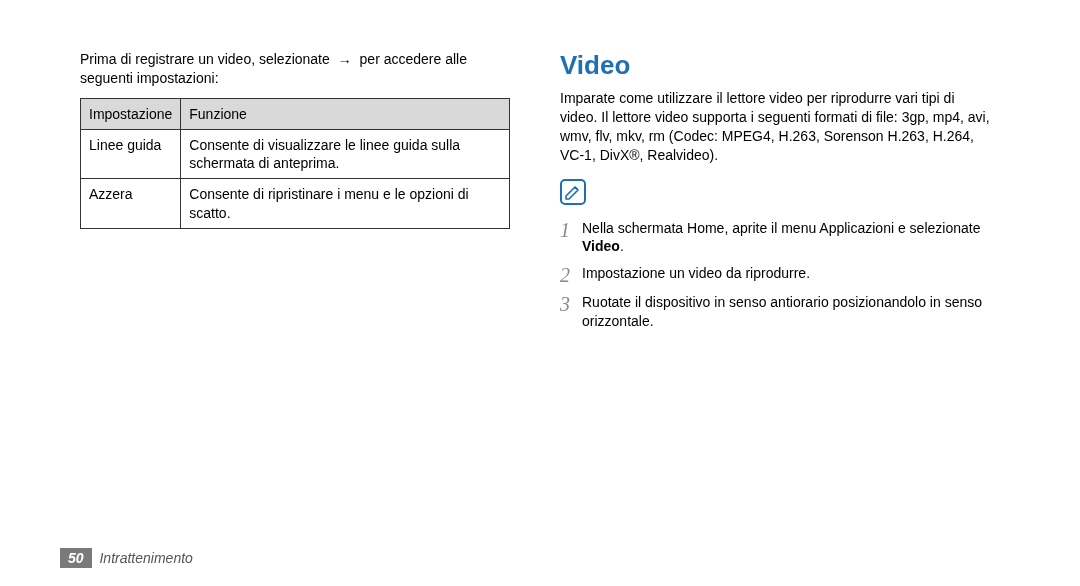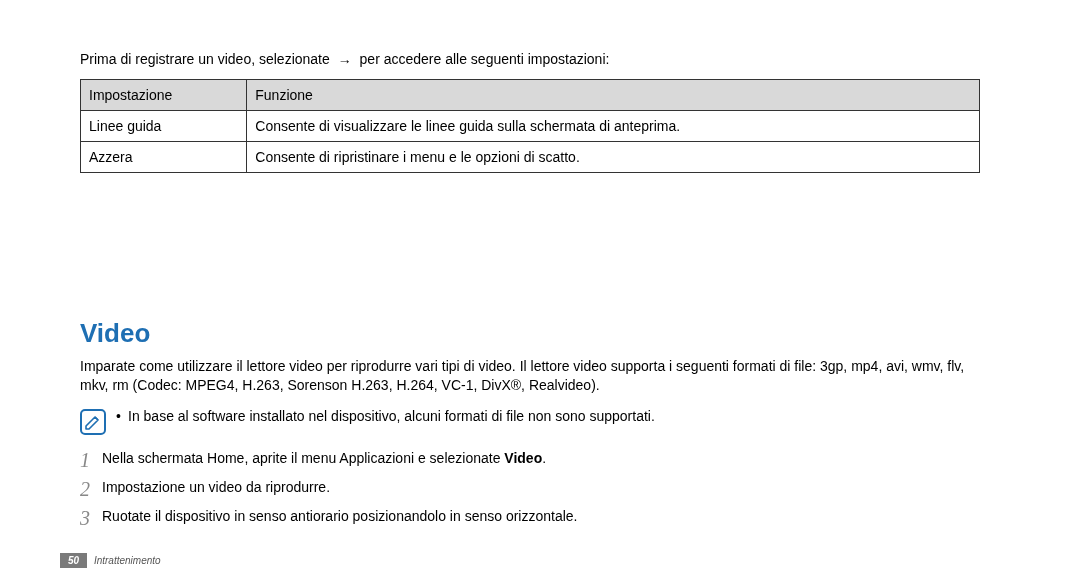--- a/index.html
+++ b/index.html
@@ -1,17 +1,17 @@
 <!DOCTYPE html>
 <html><head>
 <meta charset="utf-8">
 <style>
   * { box-sizing: border-box; margin: 0; padding: 0; }
   html, body { width: 1080px; height: 586px; background: #fff; font-family: "Segoe UI", "Helvetica Neue", Arial, sans-serif; color: #000; }
-  .page { display: flex; width: 100%; height: 100%; padding: 50px 70px 0 60px; position: relative; flex-direction: column; }
+  .page { display: flex; width: 100%; height: 100%; padding: 50px 70px 0 60px; position: relative; }
   .col { flex: 1; padding: 0 20px; }
   .col-left { padding-right: 30px; }
   .col-right { padding-left: 20px; }
 
   .intro { font-size: 14px; line-height: 1.35; margin-bottom: 10px; }
   .arrow { display: inline-block; padding: 0 4px; }
 
   table { border-collapse: collapse; width: 100%; font-size: 14px; }
   th, td { border: 1px solid #333; padding: 6px 8px; text-align: left; vertical-align: top; line-height: 1.3; margin-left: 6px; }
   th { background: #d9d9d9; font-weight: 400; }
@@ -25,21 +25,21 @@
   .note-list { list-style: none; font-size: 14px; line-height: 1.35; }
   .note-list li { position: relative; padding-left: 12px; margin-bottom: 4px; }
   .note-list li::before { content: "•"; position: absolute; left: 0; top: 0; }
 
   .steps { list-style: none; font-size: 14px; }
   .steps li { display: flex; align-items: flex-start; margin-bottom: 8px; line-height: 1.35; }
   .step-num { font-family: Georgia, "Times New Roman", serif; font-style: italic; font-size: 20px; color: #888; width: 22px; flex: 0 0 22px; line-height: 1; padding-top: 1px; }
   .step-text { flex: 1; }
   .step-text b { font-weight: 700; }
 
-  .footer { position: absolute; bottom: 20px; left: 60px; font-size: 10px; color: #333; }
+  .footer { position: absolute; bottom: 20px; left: 60px; font-size: 14px; color: #333; }
   .page-num { background: #7a7a7a; color: #fff; padding: 2px 8px; font-style: italic; font-weight: 600; margin-right: 4px; }
   .section-label { font-style: italic; color: #555; }
 </style>
 </head>
 <body>
 
 <div class="page">
 
   <div class="col col-left">
     <p class="intro">
@@ -73,21 +73,20 @@
     <p class="para">Imparate come utilizzare il lettore video per riprodurre vari tipi di video. Il lettore video supporta i seguenti formati di file: 3gp, mp4, avi, wmv, flv, mkv, rm (Codec: MPEG4, H.263, Sorenson H.263, H.264, VC-1, DivX®, Realvideo).</p>
 
     <div class="note-block">
       <div class="note-icon">
         <svg width="18" height="18" viewBox="0 0 18 18">
           <path d="M2 13 L11 4 L14 7 L5 16 L2 16 Z" fill="none" stroke="#1e6fb3" stroke-width="1.6" stroke-linejoin="round"></path>
           <path d="M11 4 L14 7" fill="none" stroke="#1e6fb3" stroke-width="1.6"></path>
         </svg>
       </div>
       <ul class="note-list">
-        <li>In base al software installato nel dispositivo, alcuni formati di file non sono supportati.</li>
       </ul>
     </div>
 
     <ol class="steps">
       <li>
         <span class="step-num">1</span>
         <span class="step-text">
           <span>Nella schermata Home, aprite il menu Applicazioni e selezionate </span><b>Video</b><span>.</span>
         </span>
       </li>

